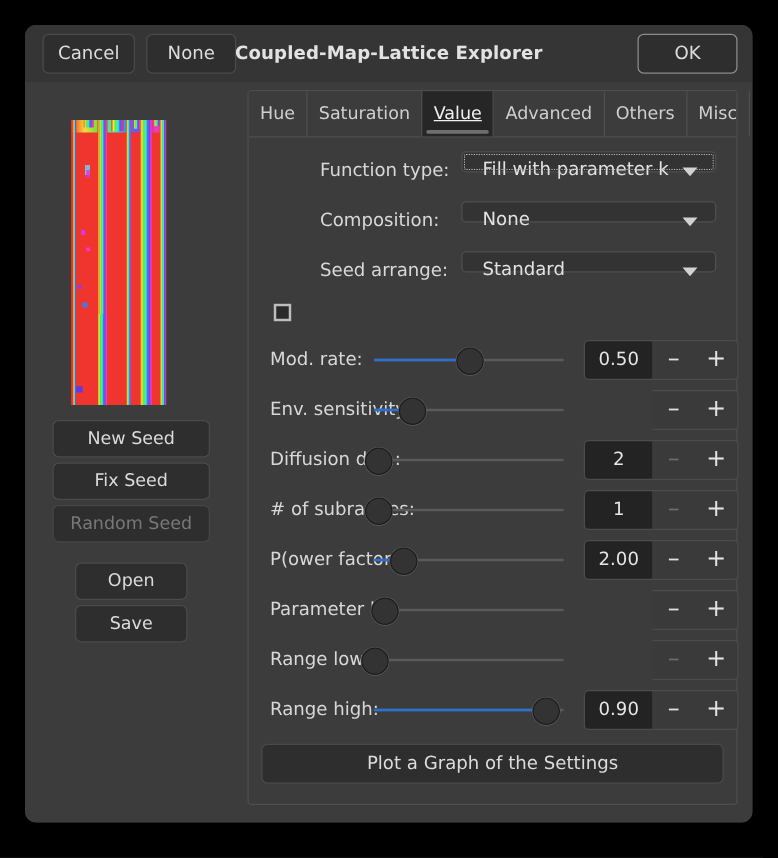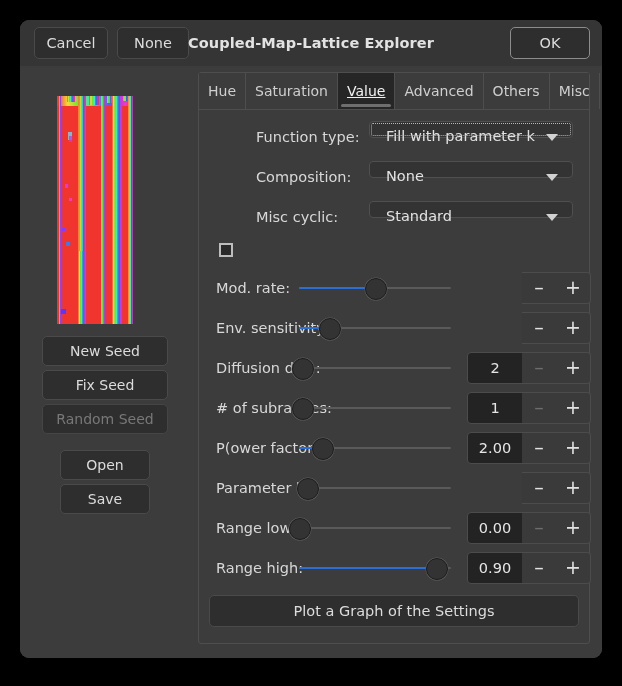--- a/index.html
+++ b/index.html
@@ -203,36 +203,37 @@
           <div class="lbl">Function type:</div>
           <div class="combo focus">Fill with parameter k<span class="caret"></span></div>
         </div>
 
         <div class="row" style="top:52px">
           <div class="lbl">Composition:</div>
           <div class="combo">None<span class="caret"></span></div>
         </div>
 
         <div class="row" style="top:92px">
-          <div class="lbl">Misc cyclic:</div>
+          <div class="lbl">Seed arrange:</div>
           <div class="combo">Standard<span class="caret"></span></div>
         </div>
 
         <div class="chkrow" style="top:130px">
           <div class="chkbox"></div>
         </div>
 
         <div id="slider-host">
             <div class="srow" style="top: 162px;">
               <div class="slabel">Mod. rate:</div>
               <div class="track">
                 <div class="trackfill" style="width: 76px;"></div>
               </div>
               <div class="knob" style="left: 166px;"></div>
               <div class="spin">
+                <div class="spinval">0.50</div>
                 <div class="spinbtn minus">–</div>
                 <div class="spinbtn plus">+</div>
               </div>
             </div>
             <div class="srow" style="top: 202px;">
               <div class="slabel">Env. sensitivity:</div>
               <div class="track">
                 <div class="trackfill" style="width: 30.4px;"></div>
               </div>
               <div class="knob" style="left: 120.4px;"></div>
@@ -288,21 +289,20 @@
                 <div class="spinbtn plus">+</div>
               </div>
             </div>
             <div class="srow" style="top: 402px;">
               <div class="slabel">Range low:</div>
               <div class="track">
                 <div class="trackfill" style="width: 0px;"></div>
               </div>
               <div class="knob" style="left: 90px;"></div>
               <div class="spin">
-                <div class="spinval">0.00</div>
                 <div class="spinbtn minus dim">–</div>
                 <div class="spinbtn plus">+</div>
               </div>
             </div>
             <div class="srow" style="top: 442px;">
               <div class="slabel">Range high:</div>
               <div class="track">
                 <div class="trackfill" style="width: 136.8px;"></div>
               </div>
               <div class="knob" style="left: 226.8px;"></div>

